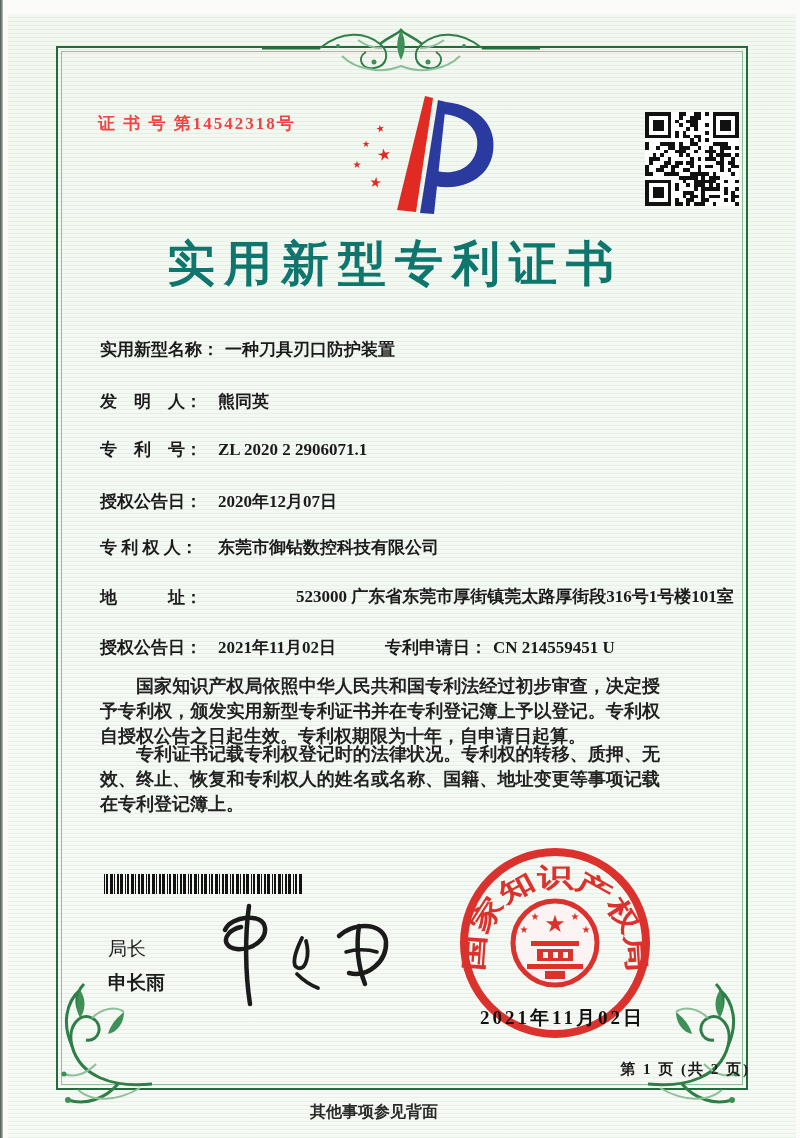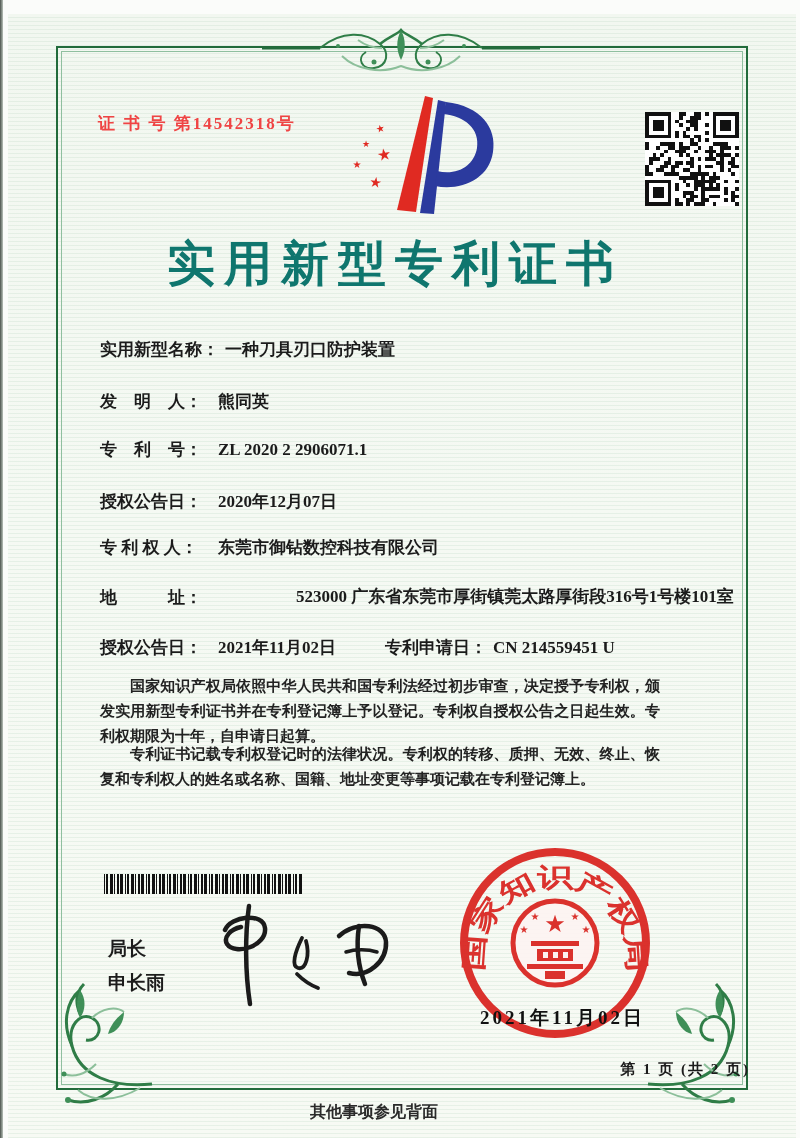--- a/index.html
+++ b/index.html
@@ -34,24 +34,24 @@
   }
   .field-row{left:100px;font-size:17px;font-weight:700;color:#1b1b1b;white-space:nowrap;}
   .field-row .lbl{display:inline-block;min-width:112px;}
   .field-row .val{margin-left:6px;}
   .addr-val{
     position:absolute;left:196px;top:-2px;width:462px;white-space:normal;
     line-height:26px;
   }
   .grant-no{position:absolute;left:285px;top:0;white-space:nowrap;}
   .body-para{
-    left:100px;width:560px;font-size:15px;font-weight:600;color:#222;
+    left:100px;width:560px;font-size:18px;font-weight:600;color:#222;
     line-height:25px;text-align:justify;text-indent:2em;
   }
-  .signer-title{left:108px;top:936px;font-size:19px;font-weight:700;}
+  .signer-title{left:108px;top:936px;font-size:19px;font-weight:400;}
   .signer-name{left:108px;top:970px;font-size:19px;font-weight:700;}
   .page-num{left:0;right:50px;top:1060px;text-align:right;font-size:15px;font-weight:600;letter-spacing:2px;}
   .back-note{left:8px;right:60px;top:1102px;text-align:center;font-size:16px;font-weight:600;color:#2a2a2a;}
   .seal-date{
     left:480px;top:1005px;font-size:19px;font-weight:700;letter-spacing:3px;color:#111;z-index:6;
   }
   .seal-wrap{left:455px;top:843px;width:200px;height:200px;z-index:5;opacity:.93;}
   .logo-wrap{left:333px;top:90px;width:170px;height:128px;}
   .qr-wrap{left:645px;top:112px;width:94px;height:94px;}
   .barcode-wrap{left:104px;top:874px;width:198px;height:20px;}

